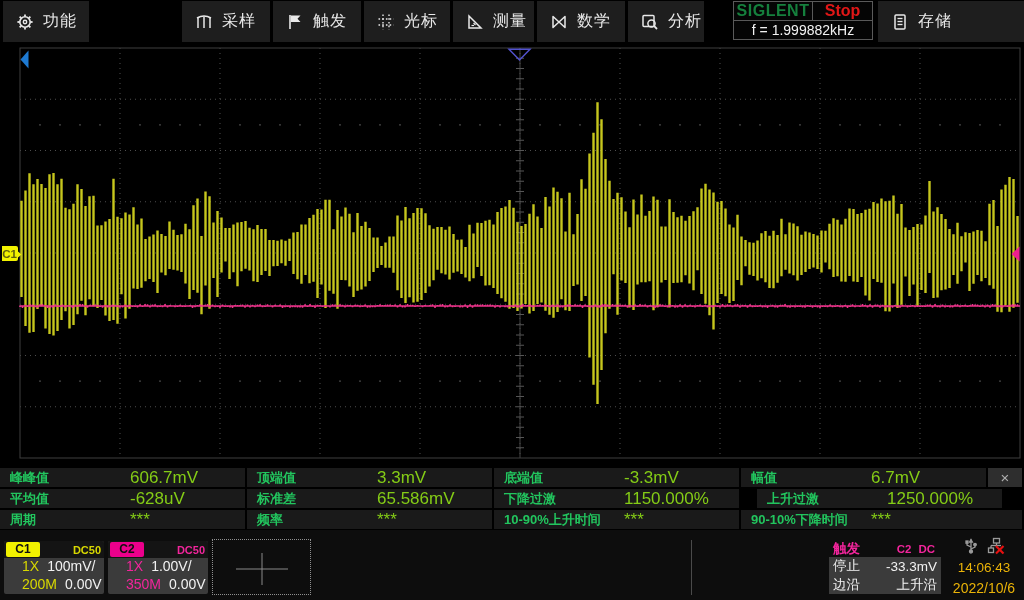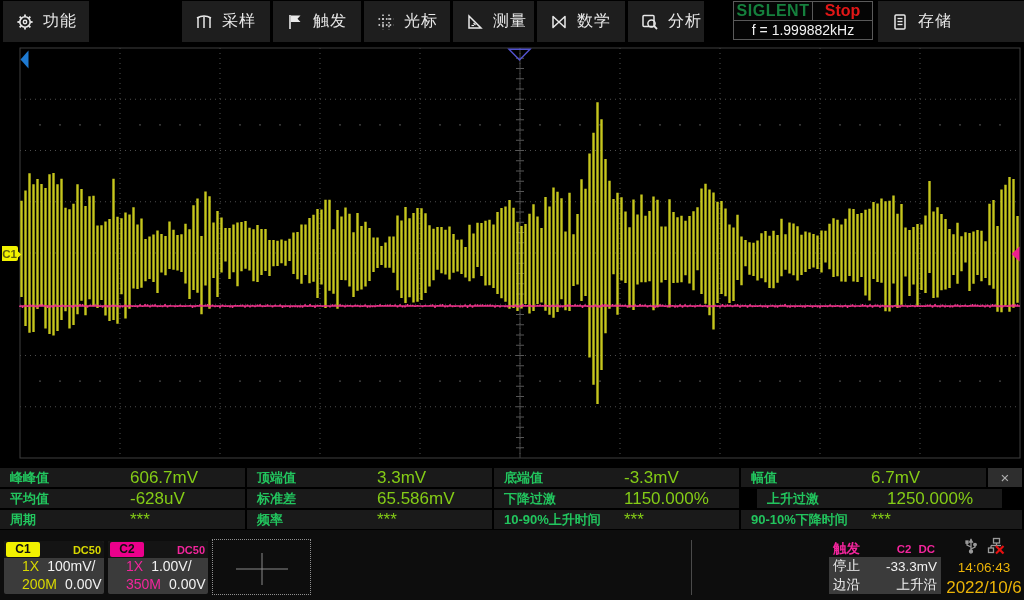--- a/index.html
+++ b/index.html
@@ -47,21 +47,21 @@
   #vsep { position:absolute; left:691px; top:10px; width:1px; height:55px; background:#4a4a4a; }
   .infobox { position:absolute; top:11px; height:53px; }
   .ibhead { height:16px; display:flex; align-items:center; font-size:13.5px; font-weight:bold; color:#f0f0f0; padding:0 4px; }
   .ibbody { height:37px; background:#3b3b3b; padding:0 4px; }
   .ibrow { height:18.5px; display:flex; align-items:center; font-size:13.5px; color:#f2f2f2; }
   .ibrow .cr { margin-left:auto; }
   .tbadge { font-size:11.5px; font-weight:bold; color:#f2259c; background:#0d0d0d; padding:0 2px; margin-left:3px; border-radius:1px; }
   #clockbox { position:absolute; left:944px; top:4px; width:80px; height:66px; text-align:center; color:#eab308; }
   #iconsrow { height:24px; display:flex; align-items:center; justify-content:center; gap:6px; }
   #timetxt { font-size:13.5px; height:20px; line-height:20px; }
-  #datetxt { font-size:17px; height:20px; line-height:20px; }
+  #datetxt { font-size:14px; height:20px; line-height:20px; }
 </style>
 </head>
 <body>
 
 <div id="stage">
   <div id="topbar">
       <div class="menu-cell" style="left:3px;width:86px">
         <span class="mi">
           <svg viewBox="0 0 18 18">
             <circle cx="9" cy="9" r="5.2" fill="none" stroke="#e9e9e9" stroke-width="1.6"></circle>

